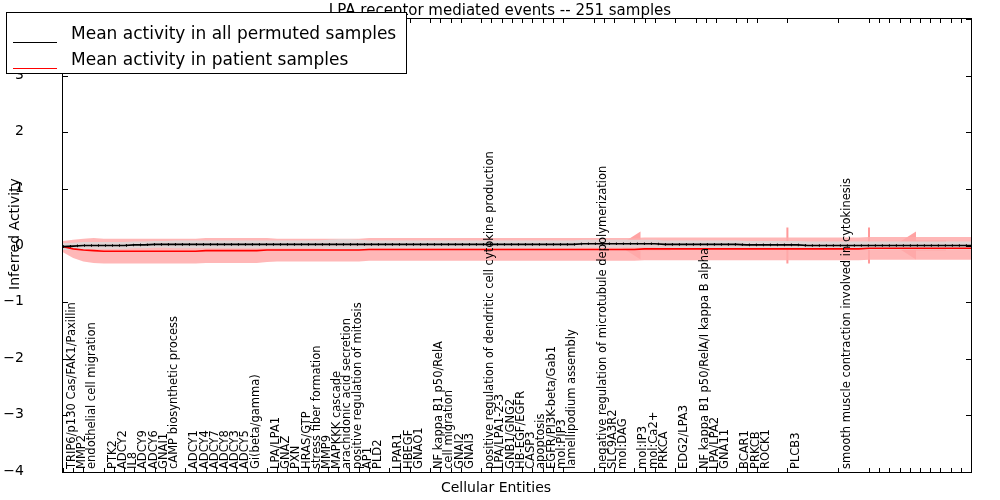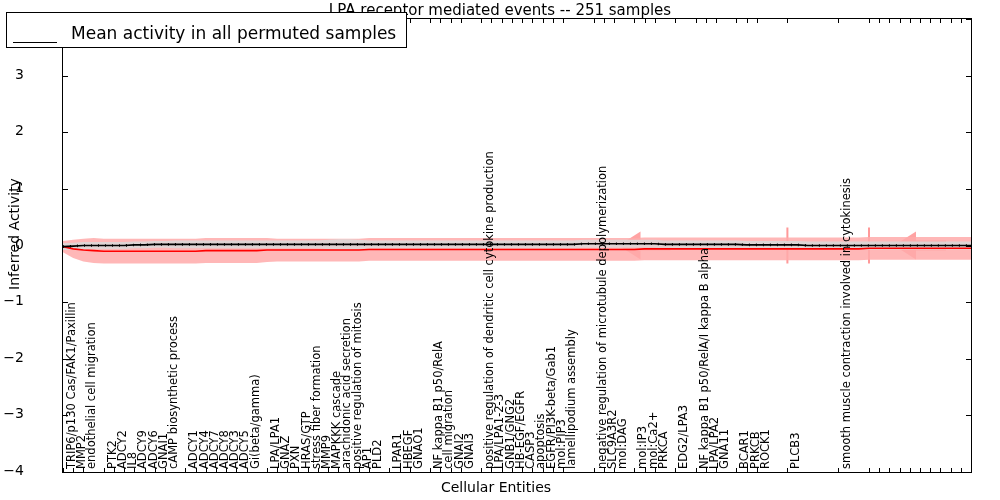--- a/index.html
+++ b/index.html
@@ -301,15 +301,19 @@
       <div class="xl" style="left: 697.753px; top: 451px;">ROCK1</div>
       <div class="xl" style="left: 728.36px; top: 451px;">PLCB3</div>
       <div class="xl" style="left: 779.371px; top: 451px;">smooth muscle contraction involved in cytokinesis</div>
     </div>
 
   <div id="legend">
     <div class="legrow">
       <span class="legline"></span>
       <span class="legtxt">Mean activity in all permuted samples</span>
     </div>
+    <div class="legrow">
+      <span class="legline red"></span>
+      <span class="legtxt">Mean activity in patient samples</span>
+    </div>
   </div>
 
 </div>
 
 </body></html>

